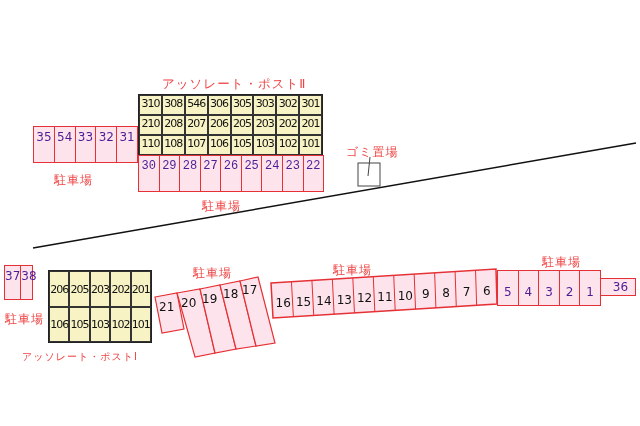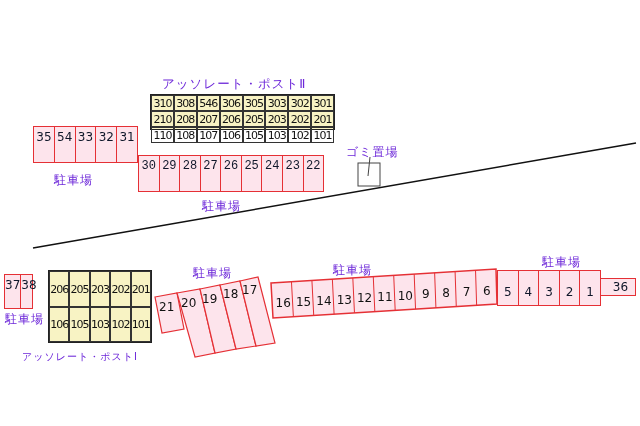--- a/index.html
+++ b/index.html
@@ -1,38 +1,38 @@
 <!DOCTYPE html>
 <html><head>
 <meta charset="utf-8">
 <style>
   html,body{margin:0;padding:0;background:#ffffff;}
   body{width:640px;height:426px;position:relative;overflow:hidden;font-family:"DejaVu Sans",sans-serif;}
   .abs{position:absolute;}
-  .label{position:absolute;font-size:12px;color:#6d28d9;white-space:nowrap;letter-spacing:1px;}
+  .label{position:absolute;font-size:12px;color:#ef4444;white-space:nowrap;letter-spacing:1px;}
   .bldg{position:absolute;display:grid;border:1.5px solid #222;background:#f8f3c4;box-sizing:border-box;}
   .bldg .cell{border:1px solid #333;box-sizing:border-box;font-size:11px;color:#111;display:flex;align-items:flex-start;justify-content:center;padding-top:1px;letter-spacing:-1px;}
   .bldg.b1 .cell{align-items:center;}
   .prow{position:absolute;display:flex;border:1.5px solid #e53035;box-sizing:border-box;background:#fde4ec;}
-  .prow .slot{flex:1;border-right:1px solid #e53035;box-sizing:border-box;font-size:12px;color:#0f172a;text-align:center;padding-top:3px;}
+  .prow .slot{flex:1;border-right:1px solid #e53035;box-sizing:border-box;font-size:12px;color:#4c1d95;text-align:center;padding-top:3px;}
   .prow .slot:last-child{border-right:none;text-align:center;}
   svg text{font-family:"DejaVu Sans",sans-serif;font-size:12px;fill:#111;}
 </style>
 </head>
 <body>
 
 <svg class="abs" style="left:0;top:0" width="640" height="426">
   <line x1="33" y1="248" x2="636" y2="143" stroke="#111" stroke-width="1.5"></line>
 
   <rect x="358" y="163" width="22" height="23" fill="#fff" stroke="#444" stroke-width="1"></rect>
   <line x1="370" y1="157" x2="368" y2="176" stroke="#444" stroke-width="1"></line>
 </svg>
 
 <div class="label" style="left:162px;top:76px;font-size:12.5px;">アッソレート・ポストⅡ</div>
-<div class="bldg" id="b2" style="left:138px;top:94px;width:185px;height:36px;grid-template-columns:repeat(8,1fr);grid-template-rows:repeat(3,1fr);margin-left:12px;">
+<div class="bldg" id="b2" style="left:138px;top:94px;width:185px;height:62px;grid-template-columns:repeat(8,1fr);grid-template-rows:repeat(3,1fr);">
     <div class="cell">310</div>
     <div class="cell">308</div>
     <div class="cell">546</div>
     <div class="cell">306</div>
     <div class="cell">305</div>
     <div class="cell">303</div>
     <div class="cell">302</div>
     <div class="cell">301</div>
     <div class="cell">210</div>
     <div class="cell">208</div>
@@ -69,21 +69,21 @@
     <div class="slot">26</div>
     <div class="slot">25</div>
     <div class="slot">24</div>
     <div class="slot">23</div>
     <div class="slot">22</div>
   </div>
 <div class="label" style="left:202px;top:198px;">駐車場</div>
 
 <div class="label" style="left:346px;top:144px;">ゴミ置場</div>
 
-<div class="prow" id="p37" style="left:4px;top:274px;width:29px;height:35px;">
+<div class="prow" id="p37" style="left:4px;top:265px;width:29px;height:35px;">
     <div class="slot">37</div>
     <div class="slot">38</div>
   </div>
 <div class="label" style="left:5px;top:311px;">駐車場</div>
 
 <div class="bldg b1" id="b1" style="left:48px;top:270px;width:104px;height:73px;grid-template-columns:repeat(5,1fr);grid-template-rows:repeat(2,1fr);">
     <div class="cell">206</div>
     <div class="cell">205</div>
     <div class="cell">203</div>
     <div class="cell">202</div>

